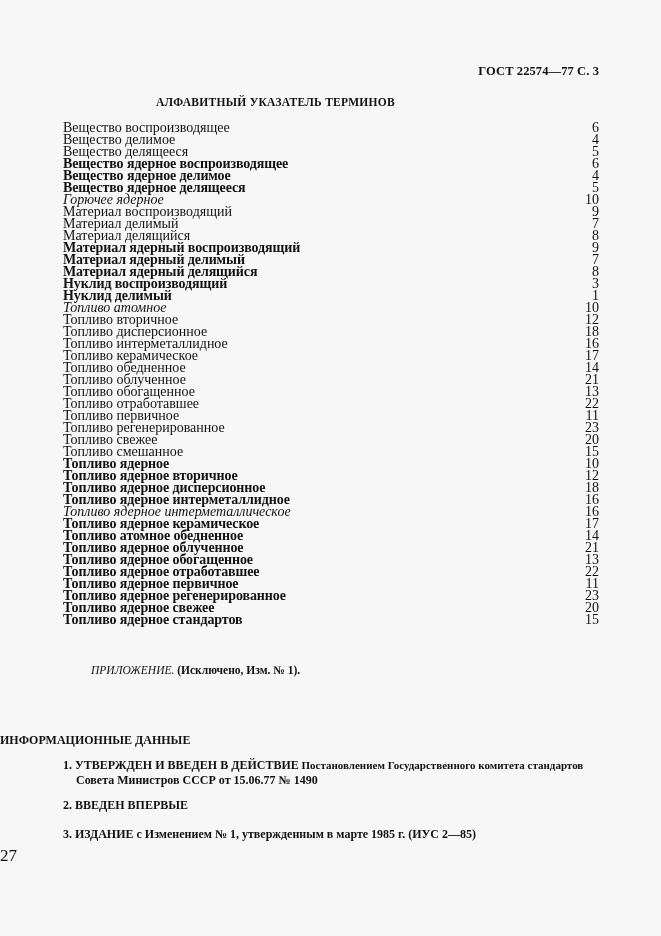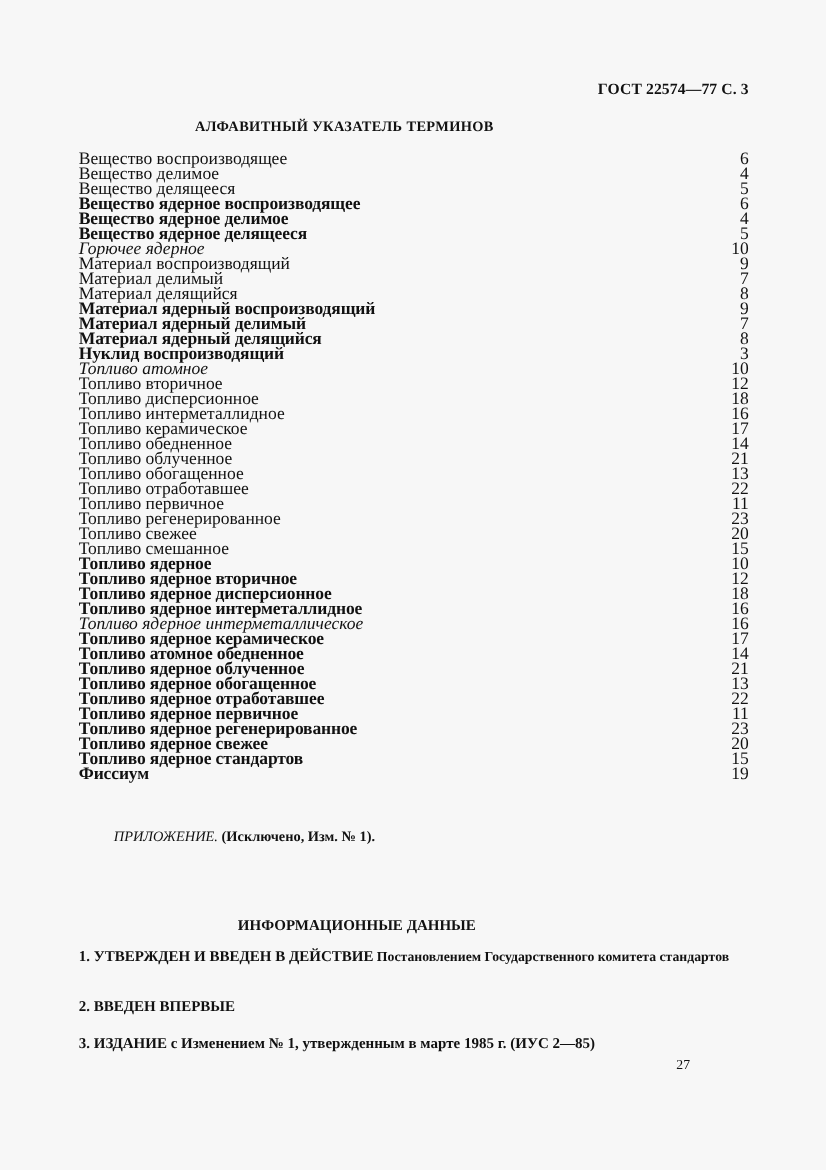--- a/index.html
+++ b/index.html
@@ -31,30 +31,30 @@
     .row.bold .term { font-weight: bold; letter-spacing: -0.1px; text-align: right; }
     .row.italic .term { font-style: italic; }
     .row .page { text-align: right; width: 30px; }
     .appendix {
       position: absolute; top: 664px; left: 91px; font-size: 11.5px;
     }
     .appendix .it { font-style: italic; }
     .appendix .b { font-weight: bold; }
     .info-title {
       position: absolute; top: 733px; left: 0; width: 571px;
-      text-align: center; font-weight: bold; font-size: 12px;
+      text-align: left; font-weight: bold; font-size: 12px;
     }
     .info-item {
       position: absolute; left: 63px; font-weight: bold; font-size: 12px; line-height: 15px;
     }
     .info-item .normal { font-weight: bold; font-size: 11px; text-align: center; }
     .info-item .cont { padding-left: 13px; display: block; }
     .footer-page {
       position: absolute; top: 846px; left: 0; width: 552px;
-      text-align: right; font-size: 11px;
+      text-align: left; font-size: 17px;
     }
   </style>
 </head>
 <body>
 
 <div class="header">ГОСТ 22574—77 С. 3</div>
 
 <div class="title">АЛФАВИТНЫЙ УКАЗАТЕЛЬ  ТЕРМИНОВ</div>
 
 <div class="index" id="term-index">
@@ -107,20 +107,24 @@
       <span class="page">7</span>
     </div>
     <div class="row bold">
       <span class="term">Материал ядерный делящийся</span>
       <span class="page">8</span>
     </div>
     <div class="row bold">
       <span class="term">Нуклид  воспроизводящий</span>
       <span class="page">3</span>
     </div>
+    <div class="row bold">
+      <span class="term">Нуклид  делимый</span>
+      <span class="page">1</span>
+    </div>
     <div class="row italic">
       <span class="term">Топливо атомное</span>
       <span class="page">10</span>
     </div>
     <div class="row normal">
       <span class="term">Топливо  вторичное</span>
       <span class="page">12</span>
     </div>
     <div class="row normal">
       <span class="term">Топливо  дисперсионное</span>
@@ -215,33 +219,30 @@
       <span class="page">23</span>
     </div>
     <div class="row bold">
       <span class="term">Топливо ядерное  свежее</span>
       <span class="page">20</span>
     </div>
     <div class="row bold">
       <span class="term">Топливо ядерное  стандартов</span>
       <span class="page">15</span>
     </div>
-    <div class="row bold">
-      <span class="term">Фиссиум</span>
-      <span class="page">19</span>
-    </div>
   </div>
 
 <div class="appendix">
   <span class="it">ПРИЛОЖЕНИЕ.</span><span class="b"> (Исключено, Изм. № 1).</span>
 </div>
 
 <div class="info-title">ИНФОРМАЦИОННЫЕ ДАННЫЕ</div>
 
 <div class="info-item" style="top:758px;">
   <span>1. УТВЕРЖДЕН И ВВЕДЕН В ДЕЙСТВИЕ</span><span class="normal">  Постановлением Государственного  комитета стандартов</span>
+  <span class="cont">Совета Министров СССР от 15.06.77 № 1490</span>
 </div>
 
 <div class="info-item" style="top:798px;">2. ВВЕДЕН ВПЕРВЫЕ</div>
 
 <div class="info-item" style="top:827px;">3. ИЗДАНИЕ с Изменением № 1, утвержденным в марте 1985 г. (ИУС 2—85)</div>
 
 <div class="footer-page">27</div>
 
 </body></html>

